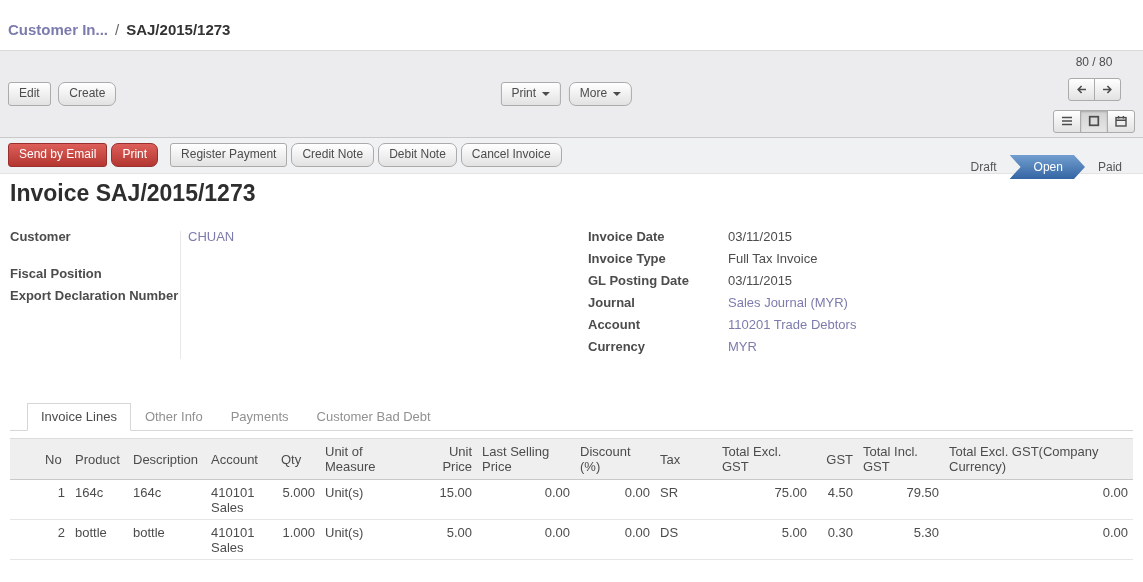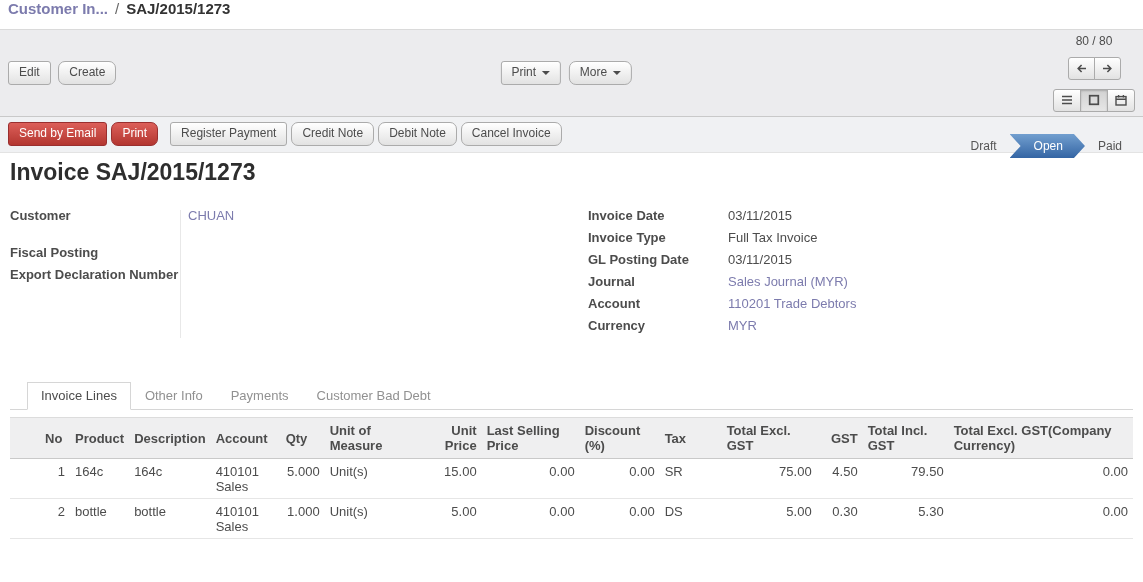--- a/index.html
+++ b/index.html
@@ -4,21 +4,21 @@
 <style>
   * { box-sizing: border-box; }
   html,body { margin:0; padding:0; }
   body {
     width:1143px; height:582px; overflow:hidden;
     background:#fff; color:#4c4c4c;
     font-family:"Liberation Sans", sans-serif; font-size:13px;
   }
 
   
-  .breadcrumb-bar { padding:0 10px 12px 8px; font-size:15px; background:#fff; }
+  .breadcrumb-bar { padding:21px 10px 12px 8px; font-size:15px; background:#fff; }
   .bc-link { color:#7c7bad; font-weight:bold; cursor:pointer; }
   .bc-sep { color:#666; margin:0 7px; }
   .bc-current { color:#333; font-weight:bold; }
 
   
   .btn {
     font-family:"Liberation Sans", sans-serif;
     font-size:12px; color:#4c4c4c;
     padding:3px 10px 4px;
     background:linear-gradient(#ffffff,#e2e2e2);
@@ -84,21 +84,21 @@
 
   
   .tabs { margin-top:42px; display:flex; padding-left:17px; border-bottom:1px solid #d6d6d6; }
   .tab { font-size:13px; color:#919191; padding:5px 13px 6px;
     border:1px solid transparent; margin-bottom:-1px; cursor:pointer; }
   .tab.active { background:#fff; border-color:#d6d6d6; border-bottom:1px solid #fff; color:#4c4c4c; }
 
   
   .lines-table { width:100%; border-collapse:collapse; margin-top:7px; }
   .lines-table th {
-    background:#efeff0; font-size:13px; font-weight:bold; color:#4c4c4c;
+    background:#efeff0; font-size:13px; font-weight:normal; color:#4c4c4c;
     text-align:left; padding:5px 5px; vertical-align:middle;
     border-top:1px solid #dcdcdc; border-bottom:1px solid #c9c9c9; cursor:pointer;
   }
   .lines-table td { font-size:13px; padding:5px 5px 4px; vertical-align:top;
     border-bottom:1px solid #e6e6e6; }
   .sel-col { width:30px; }
 
   
   .totals { width:505px; margin:52px 0 0 auto; border-top:1px solid #c9c9c9; padding-top:6px; }
   .total-row { display:flex; justify-content:flex-end; align-items:baseline; padding:1px 0 2px; }
@@ -192,21 +192,21 @@
 <div class="sheet">
   <div class="page-title">Invoice SAJ/2015/1273</div>
 
   <div class="field-groups">
     <div class="group-left">
       <div class="field-row">
         <span class="field-label">Customer</span>
         <span class="field-value link">CHUAN</span>
       </div>
       <div class="field-row row-gap">
-        <span class="field-label">Fiscal Posting</span>
+        <span class="field-label">Fiscal Position</span>
         <span class="field-value"></span>
       </div>
       <div class="field-row">
         <span class="field-label">Export Declaration Number</span>
         <span class="field-value"></span>
       </div>
     </div>
     <div class="group-right">
       <div class="field-row">
         <span class="field-label">Invoice Date</span>

